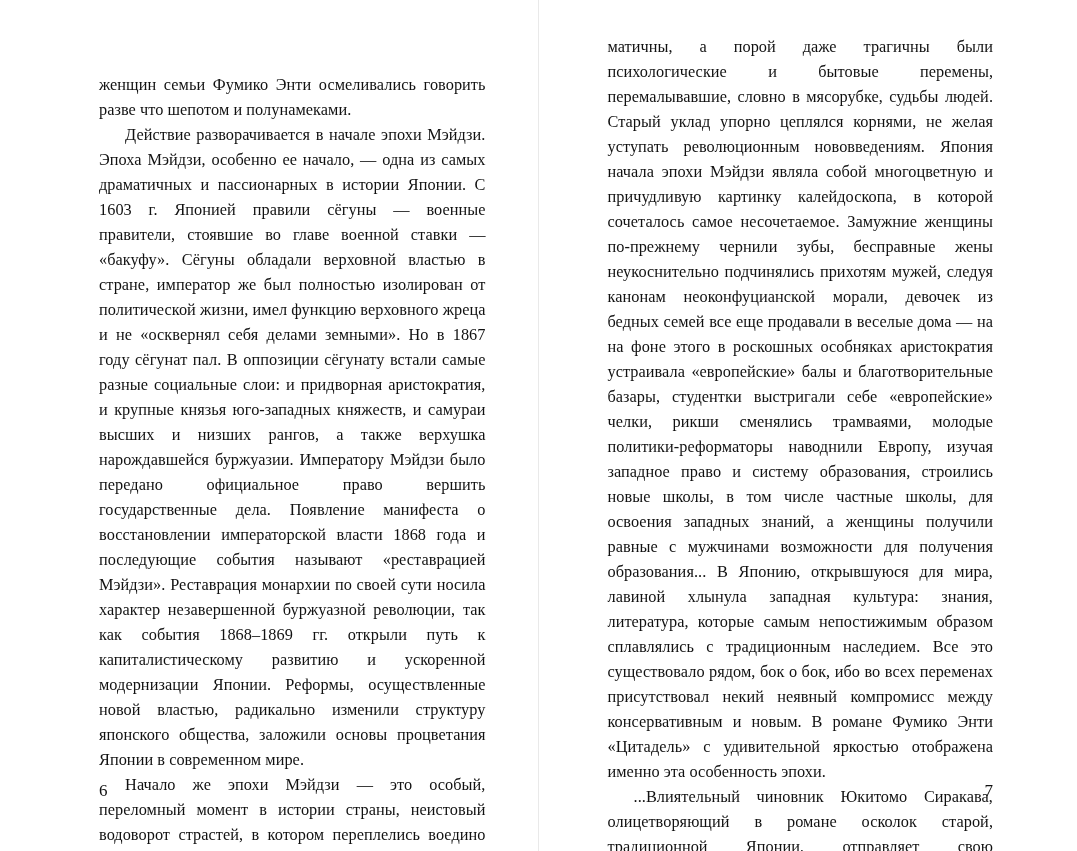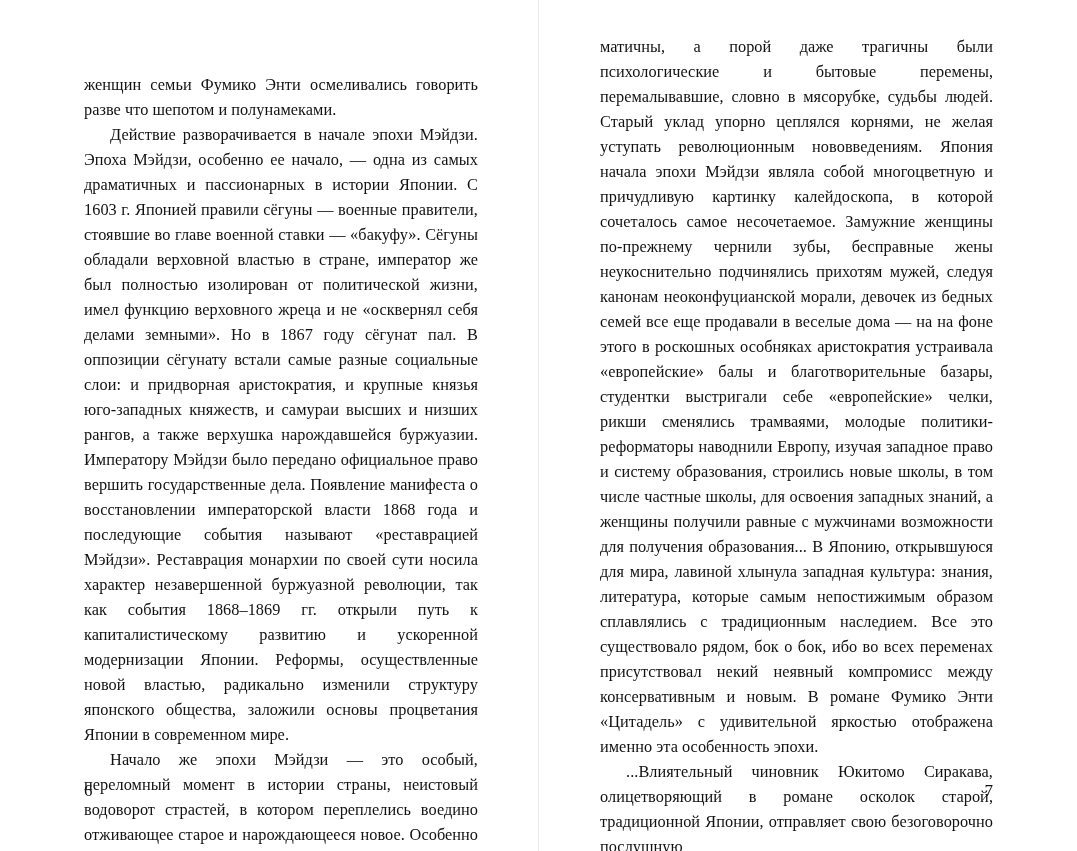--- a/index.html
+++ b/index.html
@@ -22,20 +22,21 @@
     box-sizing: border-box;
   }
   .page {
     position: relative;
     box-sizing: border-box;
     height: 851px;
   }
   .page-left {
     width: 538px;
     padding: 72px 60px 0 84px;
+    margin-left: 15px;
   }
   .page-right {
     width: 539px;
     padding: 34px 84px 0 62px;
   }
   .gutter {
     position: absolute;
     left: 538px;
     top: 0;
     width: 1px;

